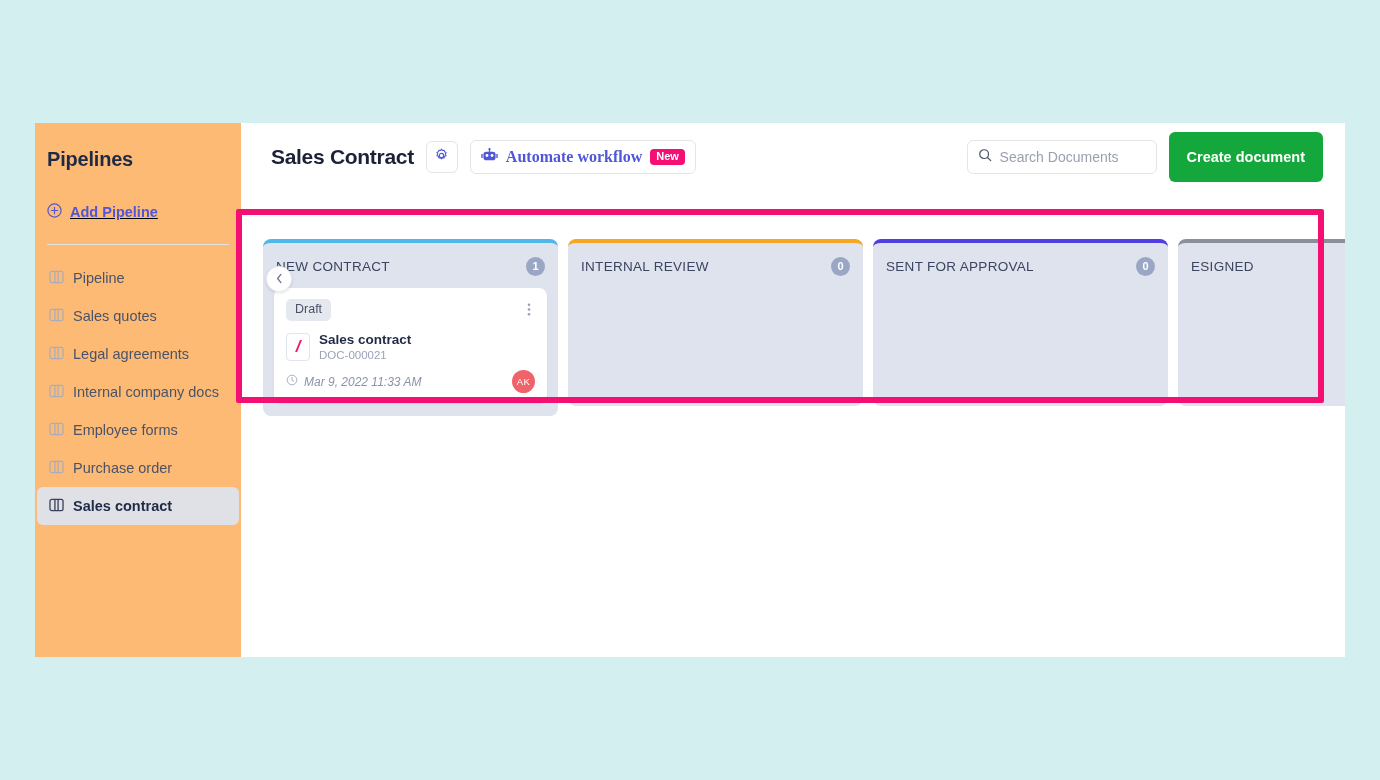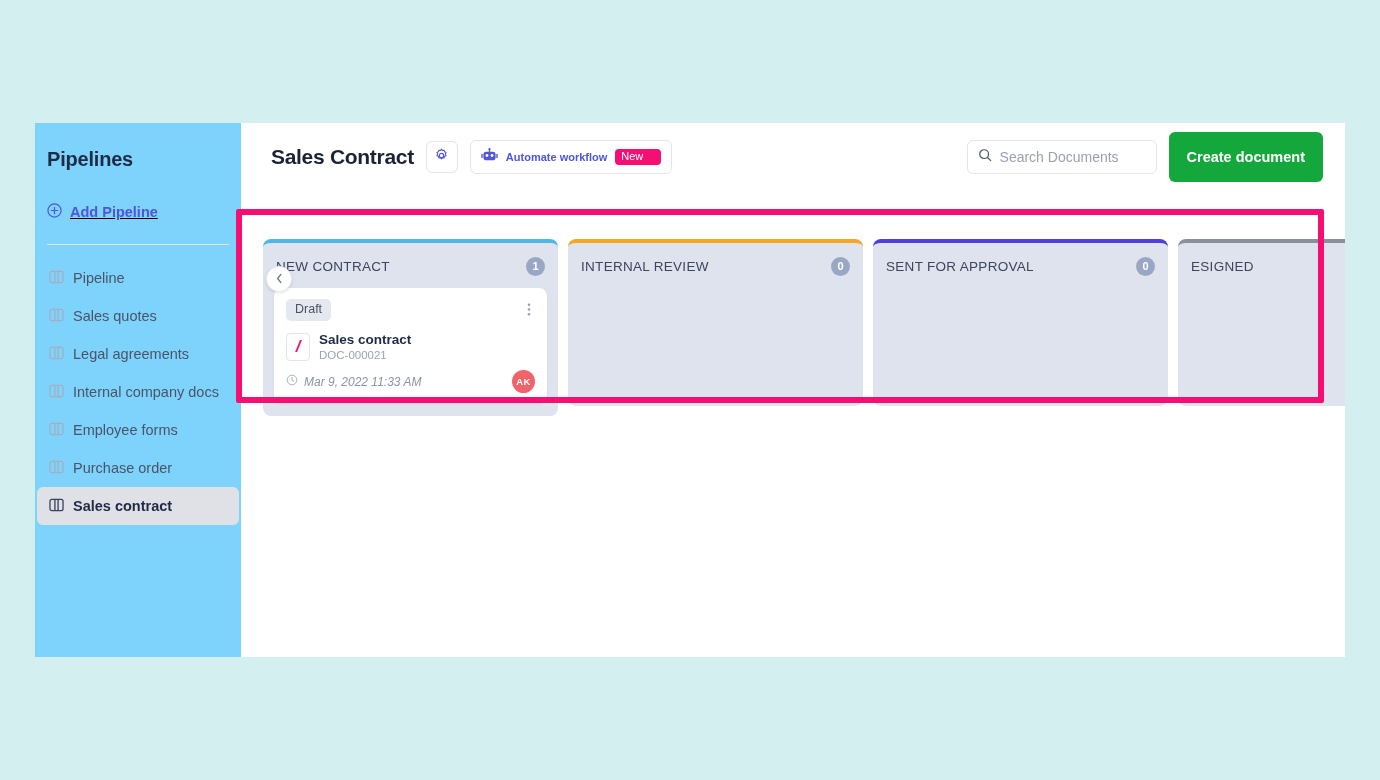--- a/index.html
+++ b/index.html
@@ -13,21 +13,21 @@
   .app {
     position: absolute;
     left: 35px; top: 123px;
     width: 1310px; height: 534px;
     display: flex;
   }
 
   
   .sidebar {
     width: 206px;
-    background: #7dd3fc;
+    background: #fdba74;
     flex: none;
     position: relative;
     padding-top: 25px;
   }
   .sidebar-title {
     font-size: 20px;
     font-weight: bold;
     color: #1f2a44;
     padding: 0 0 0 12px;
     letter-spacing: -0.2px;
@@ -92,28 +92,29 @@
   }
   .pill-btn {
     height: 34px;
     border: 1px solid #e3e5ea; border-radius: 6px;
     background: #fff;
     display: flex; align-items: center; gap: 8px;
     padding: 0 10px;
     cursor: pointer;
   }
   .pill-btn .lbl {
-    color: #4f56d8; font-size: 11px; font-weight: bold;
+    color: #4f56d8; font-size: 16px; font-weight: bold;
     white-space: nowrap;
+    font-family: Liberation Serif, serif;
   }
   .badge-new {
     background: #f50f72; color: #fff;
-    font-size: 11px; font-weight: normal;
+    font-size: 11px; font-weight: bold;
     border-radius: 4px;
-    padding: 2px 18px 3px 6px;
+    padding: 2px 6px 3px 6px;
     line-height: 1;
     text-align: right;
   }
   .spacer { flex: 1; }
   .search {
     width: 190px; height: 34px;
     border: 1px solid #e3e5ea; border-radius: 6px;
     display: flex; align-items: center; gap: 8px;
     padding: 8px 10px;
     background: #fff;
@@ -210,21 +211,21 @@
     margin-top: 9px;
     text-align: right;
   }
   .card-date {
     display: flex; align-items: center; gap: 6px;
     font-size: 12px; color: #8c93a6; font-style: italic;
   }
   .avatar {
     width: 23px; height: 23px; border-radius: 50%;
     background: #f1636b; color: #fff;
-    font-size: 9.5px; font-weight: bold;
+    font-size: 9.5px; font-weight: normal;
     display: flex; align-items: center; justify-content: center;
     letter-spacing: 0.3px;
   }
 
   
   .highlight {
     position: absolute;
     left: 236px; top: 209px;
     width: 1088px; height: 194px;
     border: 6px solid #f50f72;

